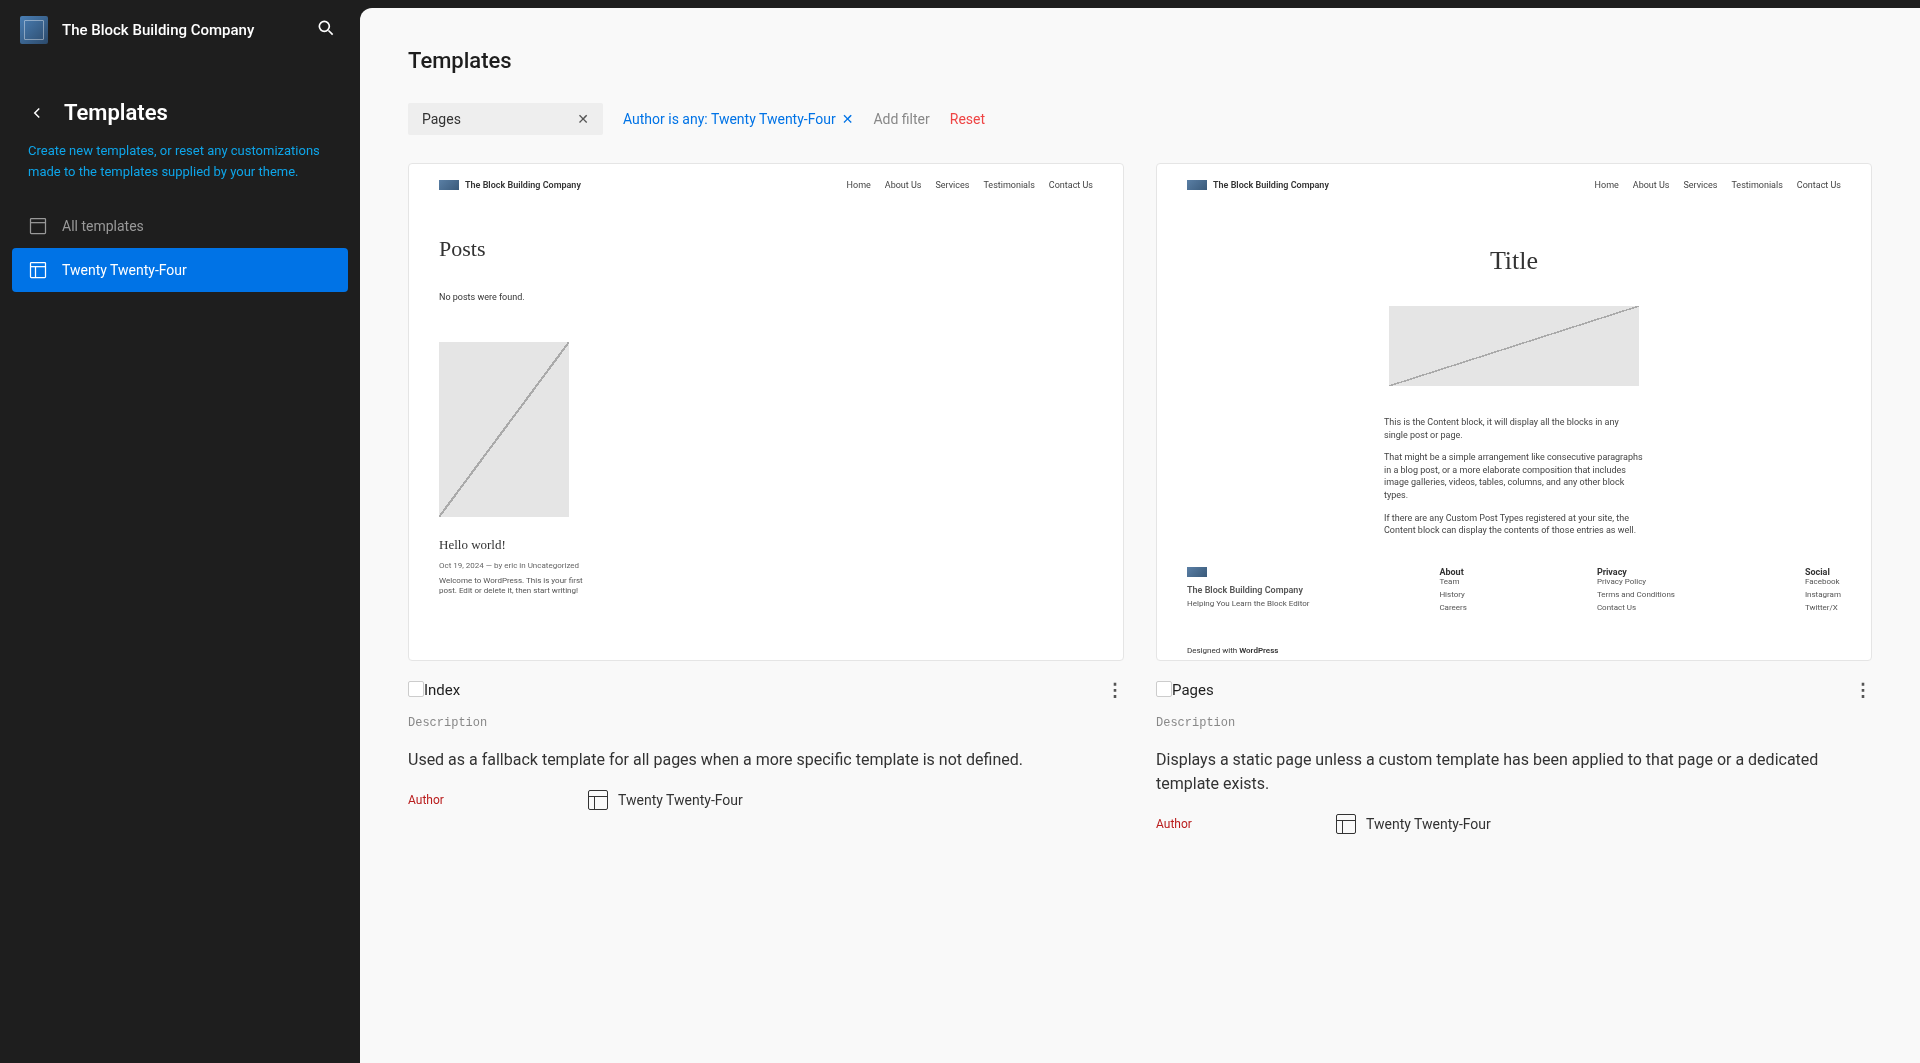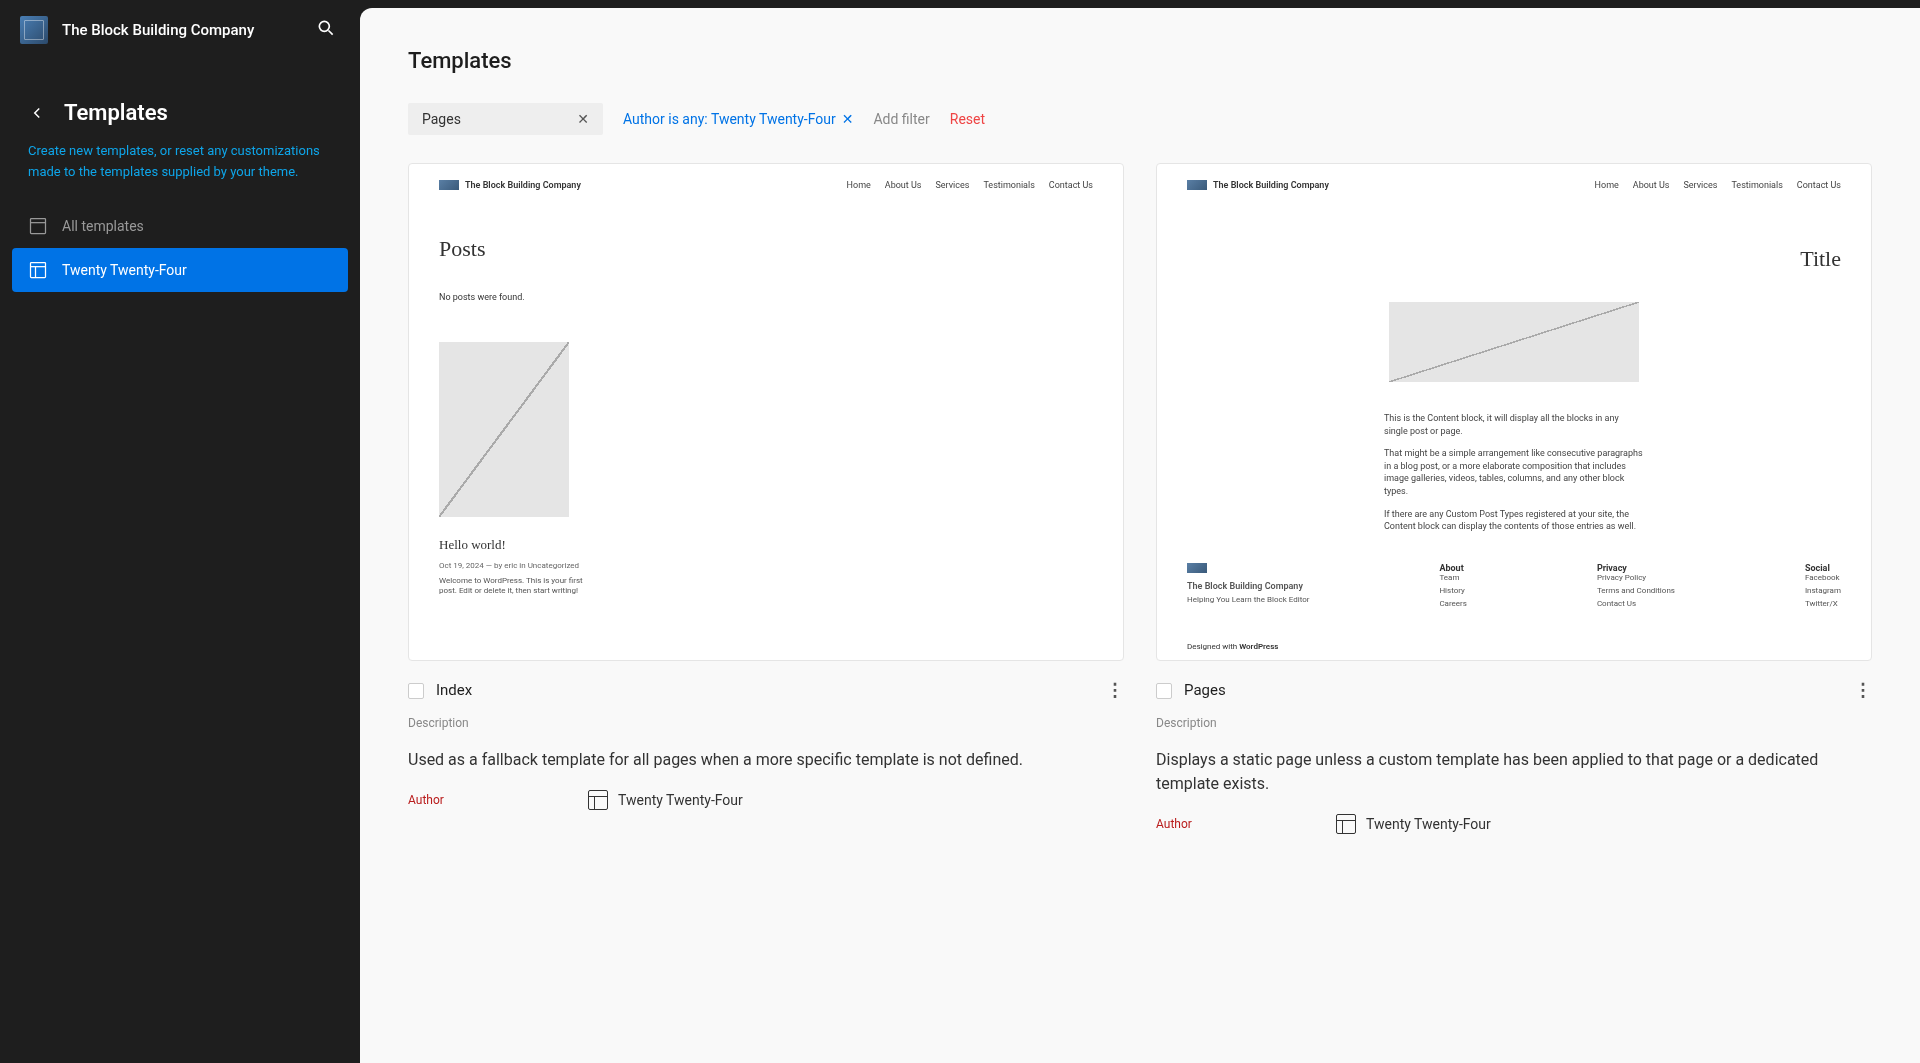--- a/index.html
+++ b/index.html
@@ -41,38 +41,38 @@
 .pv-menu { display:flex; gap: 14px; color:#444; font-size:9px; }
 .pv-body-1 .pv-posts-title { font-family: Georgia, serif; font-size: 22px; margin:40px 0 30px 0; font-weight:500;}
 .pv-noposts { font-size:9px; margin-bottom:40px; }
 .pv-img-placeholder { width: 130px; height: 175px; background:#e5e5e5; position:relative; margin-bottom:20px;}
 .pv-img-placeholder::after { content:''; position:absolute; inset:0; background:linear-gradient(to bottom right, transparent 49.5%, #aaa 49.5%, #aaa 50.5%, transparent 50.5%); }
 .pv-hello { font-family: Georgia, serif; font-size:13px; margin-bottom:8px;}
 .pv-meta { font-size:8px; color:#666; margin-bottom:6px; }
 .pv-welcome { font-size:8px; color:#555; max-width:150px; line-height:1.3;}
 
 .pv-body-2 { text-align:center; }
-.pv-body-2 .pv-title { font-family: Georgia, serif; font-size: 22px; margin: 50px 0 30px 0; font-weight:400;text-align:right;}
+.pv-body-2 .pv-title { font-family: Georgia, serif; font-size: 26px; margin: 50px 0 30px 0; font-weight:400;}
 .pv-wide-placeholder { width: 250px; height: 80px; background:#e5e5e5; margin: 0 auto 30px auto; position:relative;}
 .pv-wide-placeholder::after { content:''; position:absolute; inset:0; background:linear-gradient(to bottom right, transparent 49.5%, #aaa 49.5%, #aaa 50.5%, transparent 50.5%); }
 .pv-content-text { text-align:left; font-size:9px; max-width:260px; margin: 0 auto 10px auto; color:#444; line-height:1.4; }
 .pv-footer { display:flex; justify-content:space-between; margin-top: 30px; font-size:8px; text-align:left; padding: 0 0px;}
 .pv-footer-col h4 { font-size:9px; font-weight:700; margin-bottom:0;}
 .pv-footer-col div { color:#555; margin-bottom:4px; }
 .pv-footer-brand { font-size:9px; font-weight:600; }
 .pv-footer-tagline { font-size:8px; color:#666;}
 .pv-designed { font-size:8px; text-align:left; margin-top: 30px;}
 .pv-designed strong{ font-weight:600;}
 
 .card-header { display:flex; align-items:center; justify-content:space-between; margin-top:18px; }
-.card-left { display:flex; align-items:flex-end; gap:12px;}
+.card-left { display:flex; align-items:flex-start; }
 .card-checkbox { width:16px; height:16px; border:1px solid #ccc; border-radius:2px; background:#fff; }
 .card-title { font-size:15px; color:#1e1e1e; font-weight:400;}
 .card-more { cursor:pointer; color:#555; font-size:18px; font-weight:bold; }
-.card-section-label { font-size:12px; color:#888; margin-top:16px; }
+.card-section-label { font-size:12px; color:#888; margin-top:16px;font-family:Liberation Mono, monospace; }
 .card-desc { font-size:16px; color:#333; margin-top:18px; line-height:1.5;}
 .card-author-row { display:flex; align-items:center; margin-top:18px; gap:120px;}
 .card-author-label { font-size:12px; color:#b91c1c; min-width:60px;}
 .card-author-val { display:flex; align-items:center; gap:10px; font-size:14px; color:#333;}
 .theme-icon { width:20px; height:20px; border:1.5px solid #333; border-radius:2px; display:flex; flex-direction:column;}
 .theme-icon::before { content:''; height:5px; border-bottom:1.5px solid #333;}
 .theme-icon::after { content:''; flex:1; border-left:1.5px solid #333; margin-left:5px;}
 
 svg { display:block; }
 </style>

